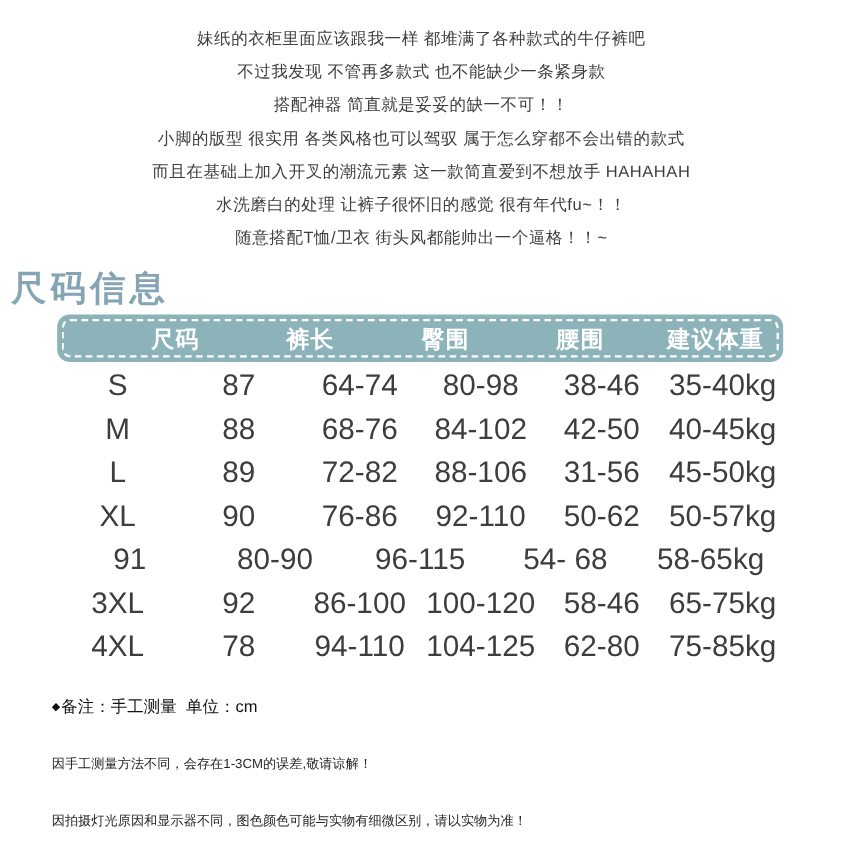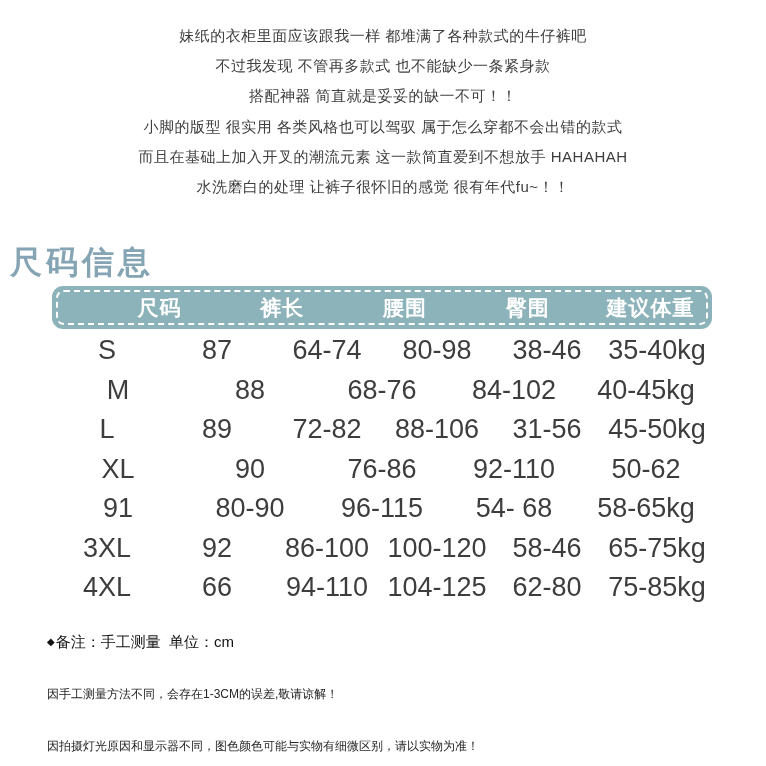--- a/index.html
+++ b/index.html
@@ -121,82 +121,85 @@
 </head>
 <body>
 
 <div class="intro">
   <div class="intro-line">妹纸的衣柜里面应该跟我一样 都堆满了各种款式的牛仔裤吧</div>
   <div class="intro-line">不过我发现 不管再多款式 也不能缺少一条紧身款</div>
   <div class="intro-line">搭配神器 简直就是妥妥的缺一不可！！</div>
   <div class="intro-line">小脚的版型 很实用 各类风格也可以驾驭 属于怎么穿都不会出错的款式</div>
   <div class="intro-line">而且在基础上加入开叉的潮流元素 这一款简直爱到不想放手 HAHAHAH</div>
   <div class="intro-line">水洗磨白的处理 让裤子很怀旧的感觉 很有年代fu~！！</div>
+  <div class="intro-line">随意搭配T恤/卫衣 街头风都能帅出一个逼格！！~</div>
 </div>
 
 <div class="section-heading">尺码信息</div>
 
 <div class="size-table">
   <div class="size-thead">
     <div class="th">尺码</div>
     <div class="th">裤长</div>
+    <div class="th">臀围</div>
     <div class="th">腰围</div>
-    <div class="th">臀围</div>
     <div class="th">建议体重</div>
   </div>
 
   <div class="size-tbody">
     <div class="size-row">
       <div class="td">S</div>
       <div class="td">87</div>
       <div class="td">64-74</div>
       <div class="td">80-98</div>
       <div class="td">38-46</div>
       <div class="td">35-40kg</div>
     </div>
     <div class="size-row">
       <div class="td">M</div>
       <div class="td">88</div>
       <div class="td">68-76</div>
       <div class="td">84-102</div>
+      <div class="td">42-50</div>
       <div class="td">40-45kg</div>
     </div>
     <div class="size-row">
       <div class="td">L</div>
       <div class="td">89</div>
       <div class="td">72-82</div>
       <div class="td">88-106</div>
       <div class="td">31-56</div>
       <div class="td">45-50kg</div>
     </div>
     <div class="size-row">
       <div class="td">XL</div>
       <div class="td">90</div>
       <div class="td">76-86</div>
       <div class="td">92-110</div>
       <div class="td">50-62</div>
+      <div class="td">50-57kg</div>
     </div>
     <div class="size-row">
       <div class="td">91</div>
       <div class="td">80-90</div>
       <div class="td">96-115</div>
       <div class="td">54- 68</div>
       <div class="td">58-65kg</div>
     </div>
     <div class="size-row">
       <div class="td">3XL</div>
       <div class="td">92</div>
       <div class="td">86-100</div>
       <div class="td">100-120</div>
       <div class="td">58-46</div>
       <div class="td">65-75kg</div>
     </div>
     <div class="size-row">
       <div class="td">4XL</div>
-      <div class="td">66</div>
+      <div class="td">78</div>
       <div class="td">94-110</div>
       <div class="td">104-125</div>
       <div class="td">62-80</div>
       <div class="td">75-85kg</div>
     </div>
   </div>
 </div>
 
 <div class="remark"><span class="bullet">◆</span><span>备注：手工测量  单位：cm</span></div>
 

